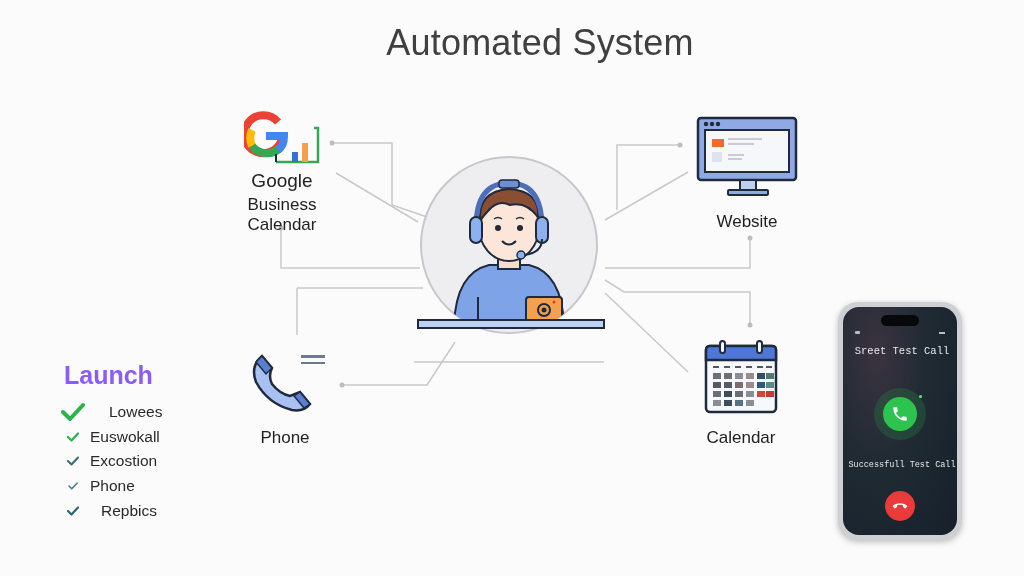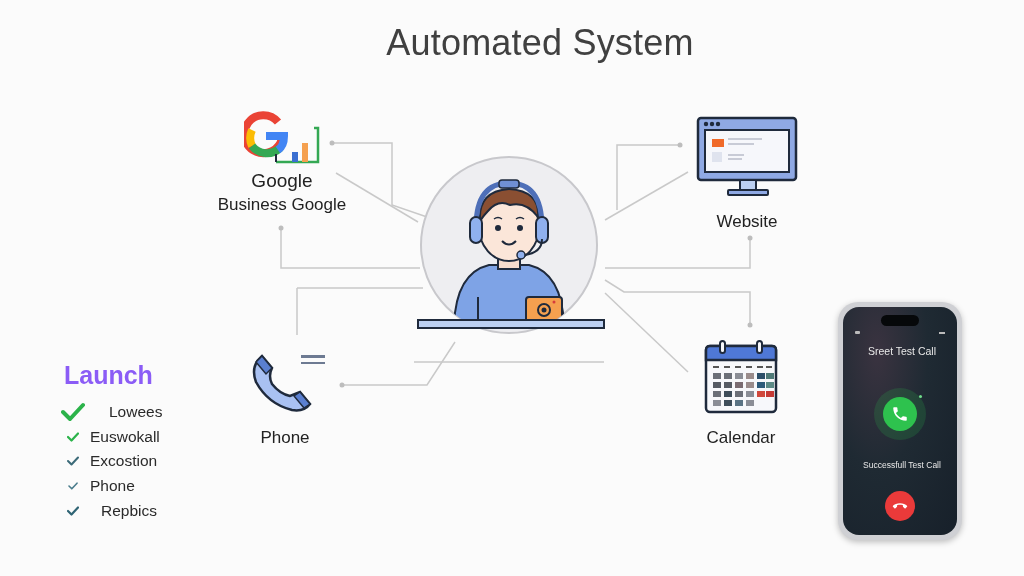--- a/index.html
+++ b/index.html
@@ -22,21 +22,21 @@
   .phone-frame {
     left: 838px; top: 302px; width: 124px; height: 238px; border-radius: 20px;
     background: #cfd0d4; box-shadow: 0 2px 6px rgba(0,0,0,0.25);
   }
   .phone-screen {
     position: absolute; left: 5px; top: 5px; right: 5px; bottom: 5px; border-radius: 16px;
     background: radial-gradient(ellipse at 30% 20%, #3a3340 0%, #1f2a33 45%, #17202a 100%);
     overflow: hidden;
   }
   .island { position: absolute; left: 38px; top: 8px; width: 38px; height: 11px; border-radius: 6px; background: #06080a; }
-  .ph-text { position: absolute; left: 4px; right: 0; text-align: center; color: #e8e8e8; font-size: 10px; }
+  .ph-text { position: absolute; left: 4px; right: 0; text-align: center; color: #e8e8e8; font-size: 10px; font-family: Liberation Mono, monospace; }
   .btn-accept {
     position: absolute; left: 40px; top: 90px; width: 34px; height: 34px; border-radius: 50%;
     background: #2ec24e; box-shadow: 0 0 0 9px rgba(46,194,78,0.18);
     display: flex; align-items: center; justify-content: center;
   }
   .btn-decline {
     position: absolute; left: 42px; top: 184px; width: 30px; height: 30px; border-radius: 50%;
     background: #ea3a3a; display: flex; align-items: center; justify-content: center;
   }
 </style>
@@ -127,21 +127,21 @@
     <path d="M8,36 A19,19 0 0,0 36,38" fill="none" stroke="#34a853" stroke-width="8"></path>
     <path d="M22,26 L40,26 Q40,36 34,40" fill="none" stroke="#4285f4" stroke-width="8"></path>
 
     <polyline points="32,52 74,52 74,18 70,18" fill="none" stroke="#34a853" stroke-width="2.5"></polyline>
     <line x1="32" y1="44" x2="32" y2="52" stroke="#1f2a3c" stroke-width="2"></line>
     <rect x="48" y="42" width="6" height="10" fill="#3b6fd1"></rect>
     <rect x="58" y="33" width="6" height="19" fill="#f5a04f"></rect>
   </svg>
 </div>
 <div class="abs node-label" style="left:222px;top:170px;width:120px;font-size:19px;">Google</div>
-<div class="abs node-label" style="left:212px;top:195px;width:140px;">Business Google</div>
+<div class="abs node-label" style="left:212px;top:195px;width:140px;">Business Calendar</div>
 
 <div class="abs" style="left:696px;top:116px;width:104px;height:82px;">
   <svg width="104" height="82" viewBox="0 0 104 82">
     <rect x="2" y="2" width="98" height="62" rx="3" fill="#8fa9e4" stroke="#1f2a3c" stroke-width="2.5"></rect>
     <circle cx="10" cy="8" r="2.2" fill="#1f2a3c"></circle>
       <circle cx="16" cy="8" r="2.2" fill="#1f2a3c"></circle>
       <circle cx="22" cy="8" r="2.2" fill="#1f2a3c"></circle>
     <rect x="9" y="14" width="84" height="42" fill="#f6f7fb" stroke="#1f2a3c" stroke-width="2"></rect>
     <rect x="16" y="23" width="12" height="8" fill="#f06a2a"></rect>
     <rect x="32" y="22" width="34" height="2" fill="#c8cbd6"></rect>

